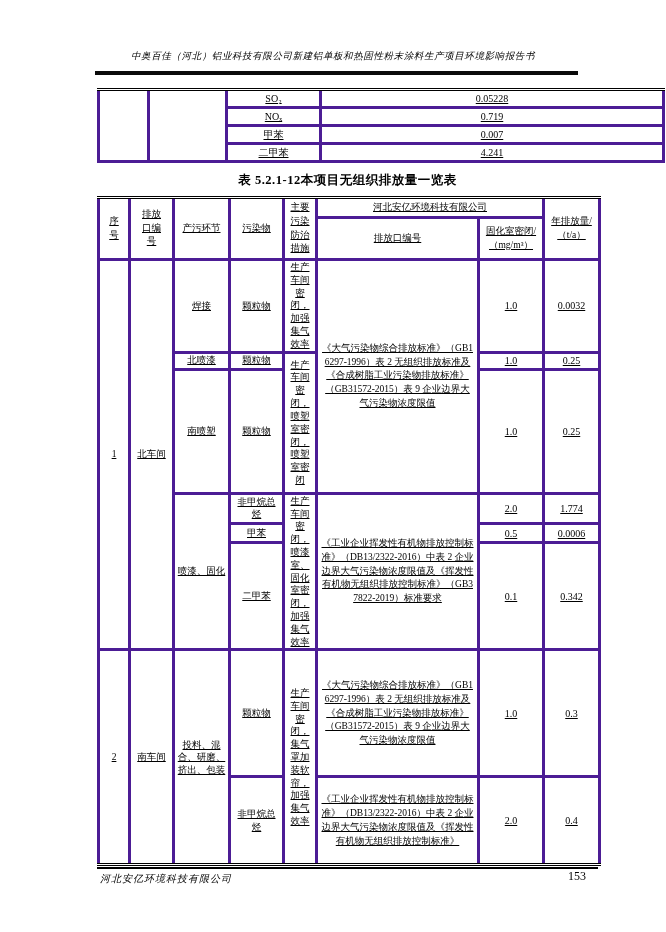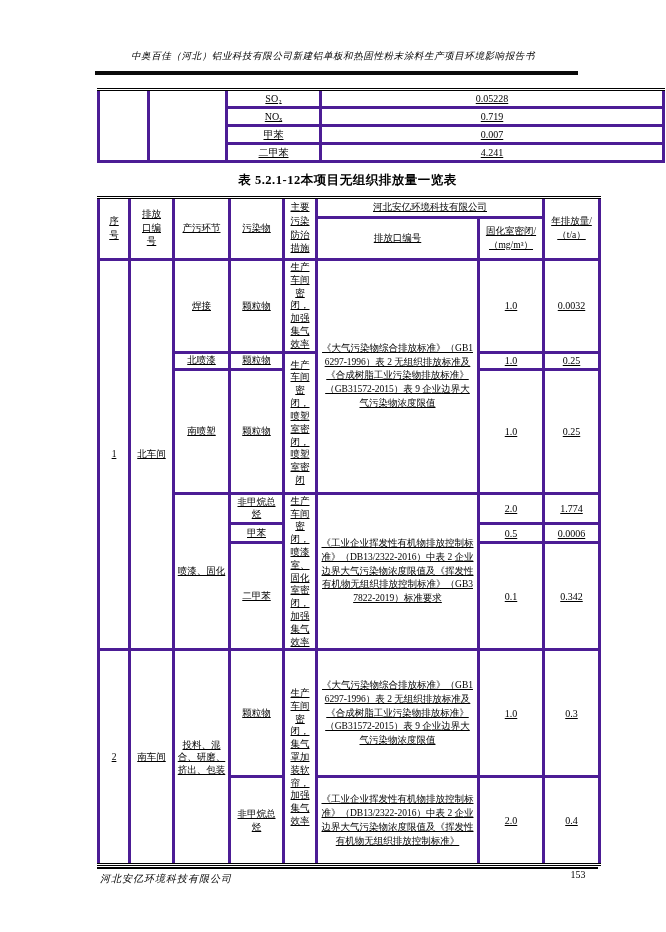--- a/index.html
+++ b/index.html
@@ -58,22 +58,22 @@
   .std{line-height:1.45;padding:0 3px;}
   .meas{padding:0 3px;line-height:1.35;}
   .num-cell{font-size:10px;}
   
   .footer-rule{position:absolute;left:97px;top:867px;width:501px;height:2px;background:#000;}
   .footer-company{
     position:absolute;left:100px;top:872px;
     font-size:10px;font-style:italic;letter-spacing:1px;
   }
   .page-number{
-    position:absolute;left:556px;top:869px;width:44px;
-    text-align:center;font-size:10px;
+    position:absolute;left:568px;top:869px;width:44px;
+    text-align:left;font-size:12px;
   }
 </style>
 </head>
 <body>
 
 <div class="page">
 
   <div class="doc-header">中奥百佳（河北）铝业科技有限公司新建铝单板和热固性粉末涂料生产项目环境影响报告书</div>
   <div class="header-rule"></div>
 

